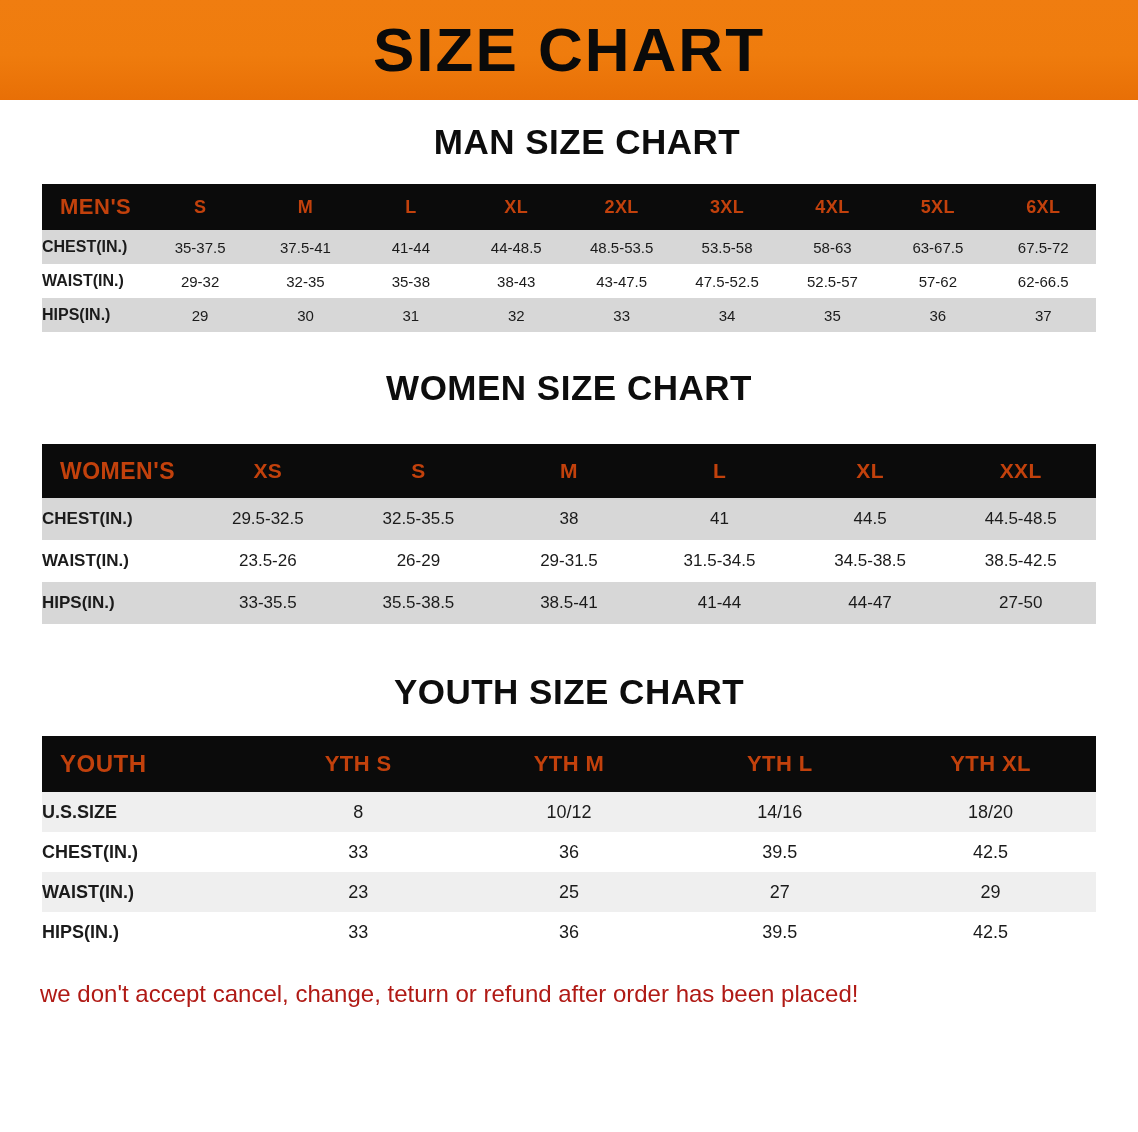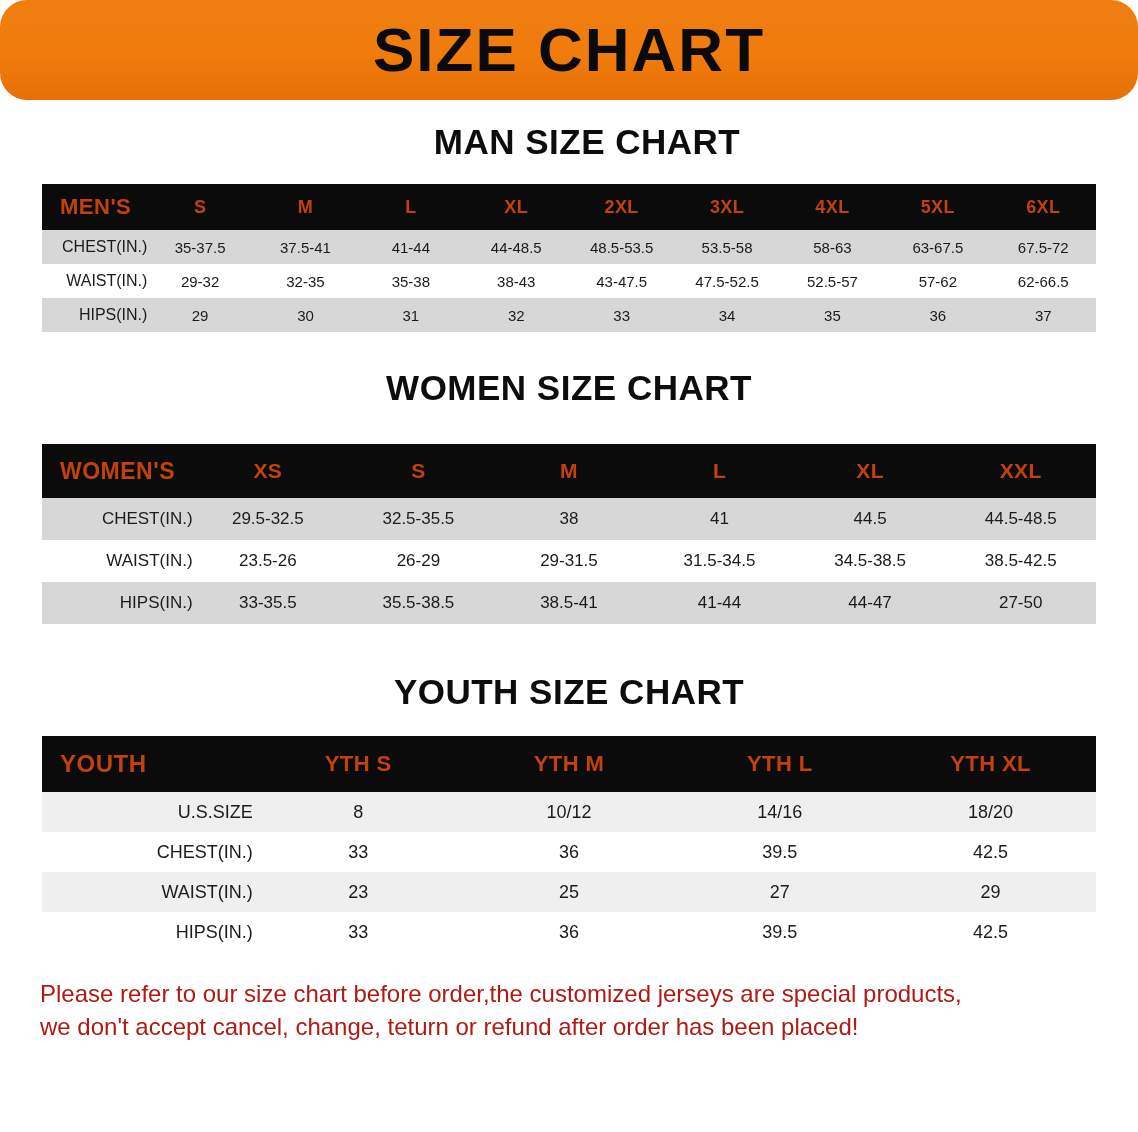--- a/index.html
+++ b/index.html
@@ -15,21 +15,20 @@
     overflow: hidden;
   }
 
   
   .banner {
     height: 100px;
     background: linear-gradient(180deg, #f07d10 0%, #ef7c0d 55%, #e86f06 100%);
     display: flex;
     align-items: center;
     justify-content: center;
-    border-radius: 27px;
   }
   .banner-title {
     font-family: "Liberation Sans", sans-serif;
     font-weight: bold;
     font-size: 62px;
     letter-spacing: 2px;
     color: #0a0a0a;
     line-height: 1;
   }
 
@@ -72,23 +71,24 @@
     font-weight: bold;
     letter-spacing: 0.4px;
   }
   table.size-table thead th.corner {
     text-align: left;
     padding-left: 18px;
     font-size: 22px;
     letter-spacing: 0.5px;
   }
   table.size-table tbody td.rowhead {
-    text-align: right;
+    text-align: left;
     font-size: 17px;
     color: #1b1b1b;
+    font-weight: bold;
   }
   tr.shade td { background: #d7d7d7; }
   tr.light td { background: #efefef; }
   tr.white td { background: #ffffff; }
 
   
   #men-table th, #men-table td { font-size: 15px; }
   #men-table thead th { font-size: 18px; }
   #men-table thead th.corner { font-size: 22px; }
   #men-table tbody td.rowhead { font-size: 16px; }
@@ -266,15 +266,14 @@
         <td>33</td>
         <td>36</td>
         <td>39.5</td>
         <td>42.5</td>
       </tr>
     </tbody>
   </table>
 </div>
 
 <div class="note">
-  <div>Please refer to our size chart before order,the customized jerseys are special products,</div>
   <div>we don't accept cancel, change, teturn or refund after order has been placed!</div>
 </div>
 
 </body></html>

